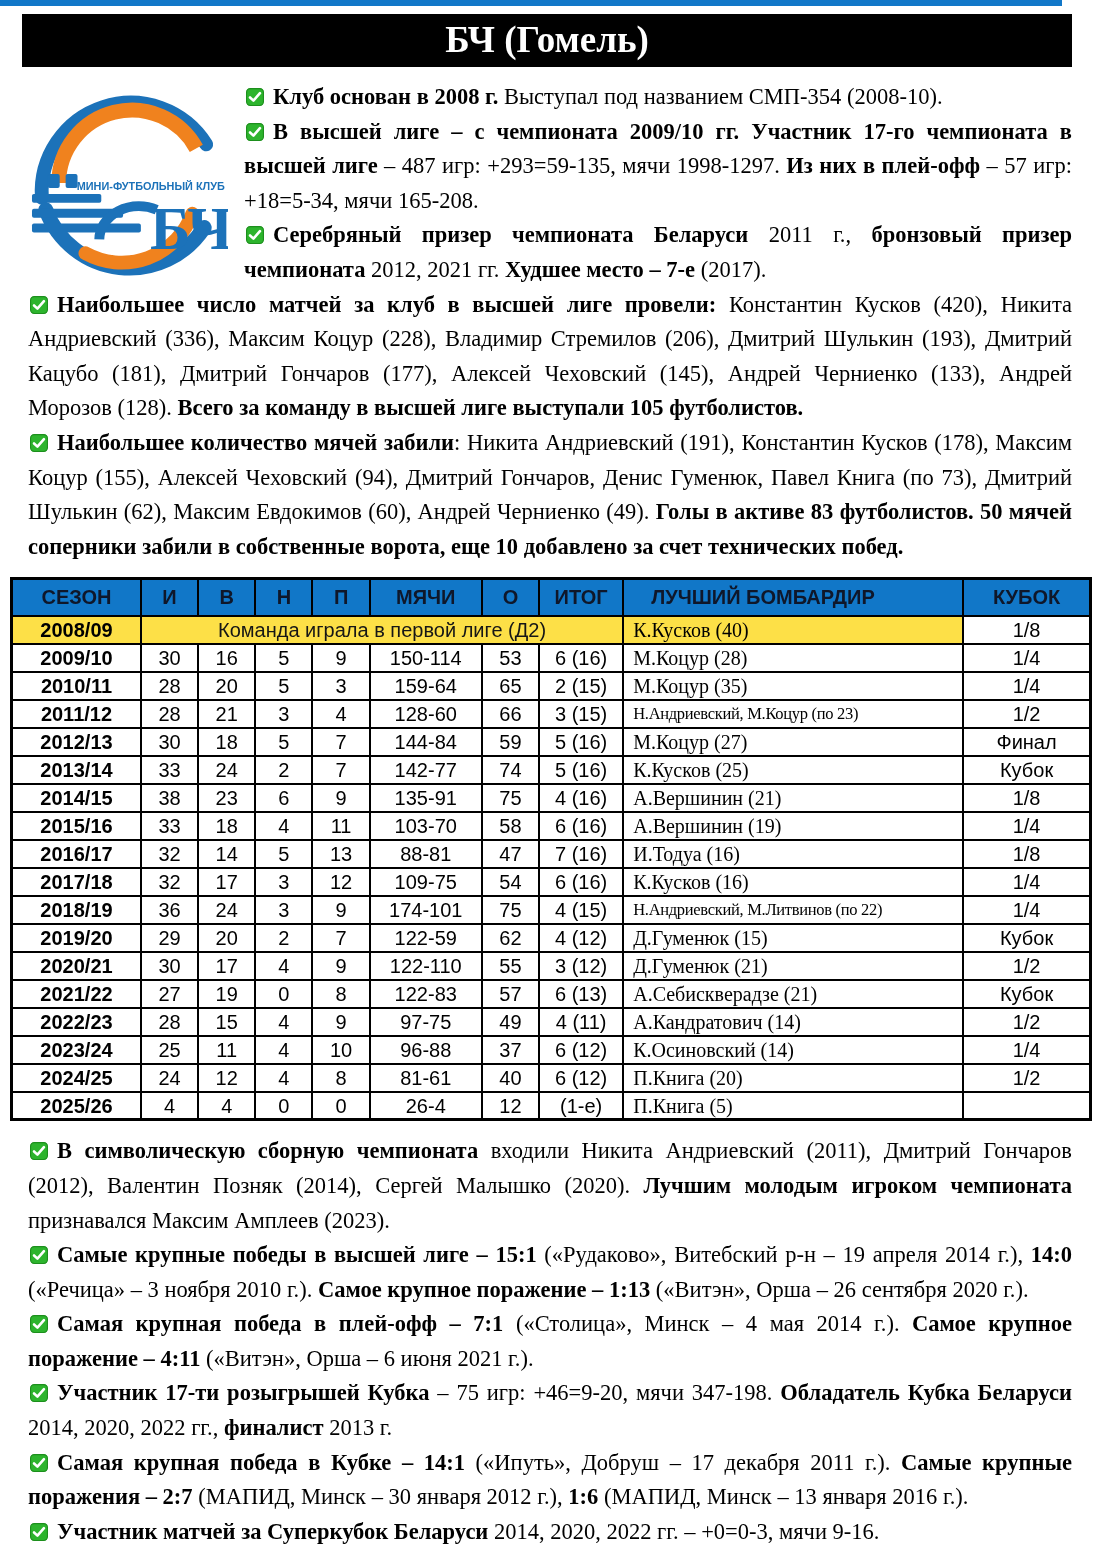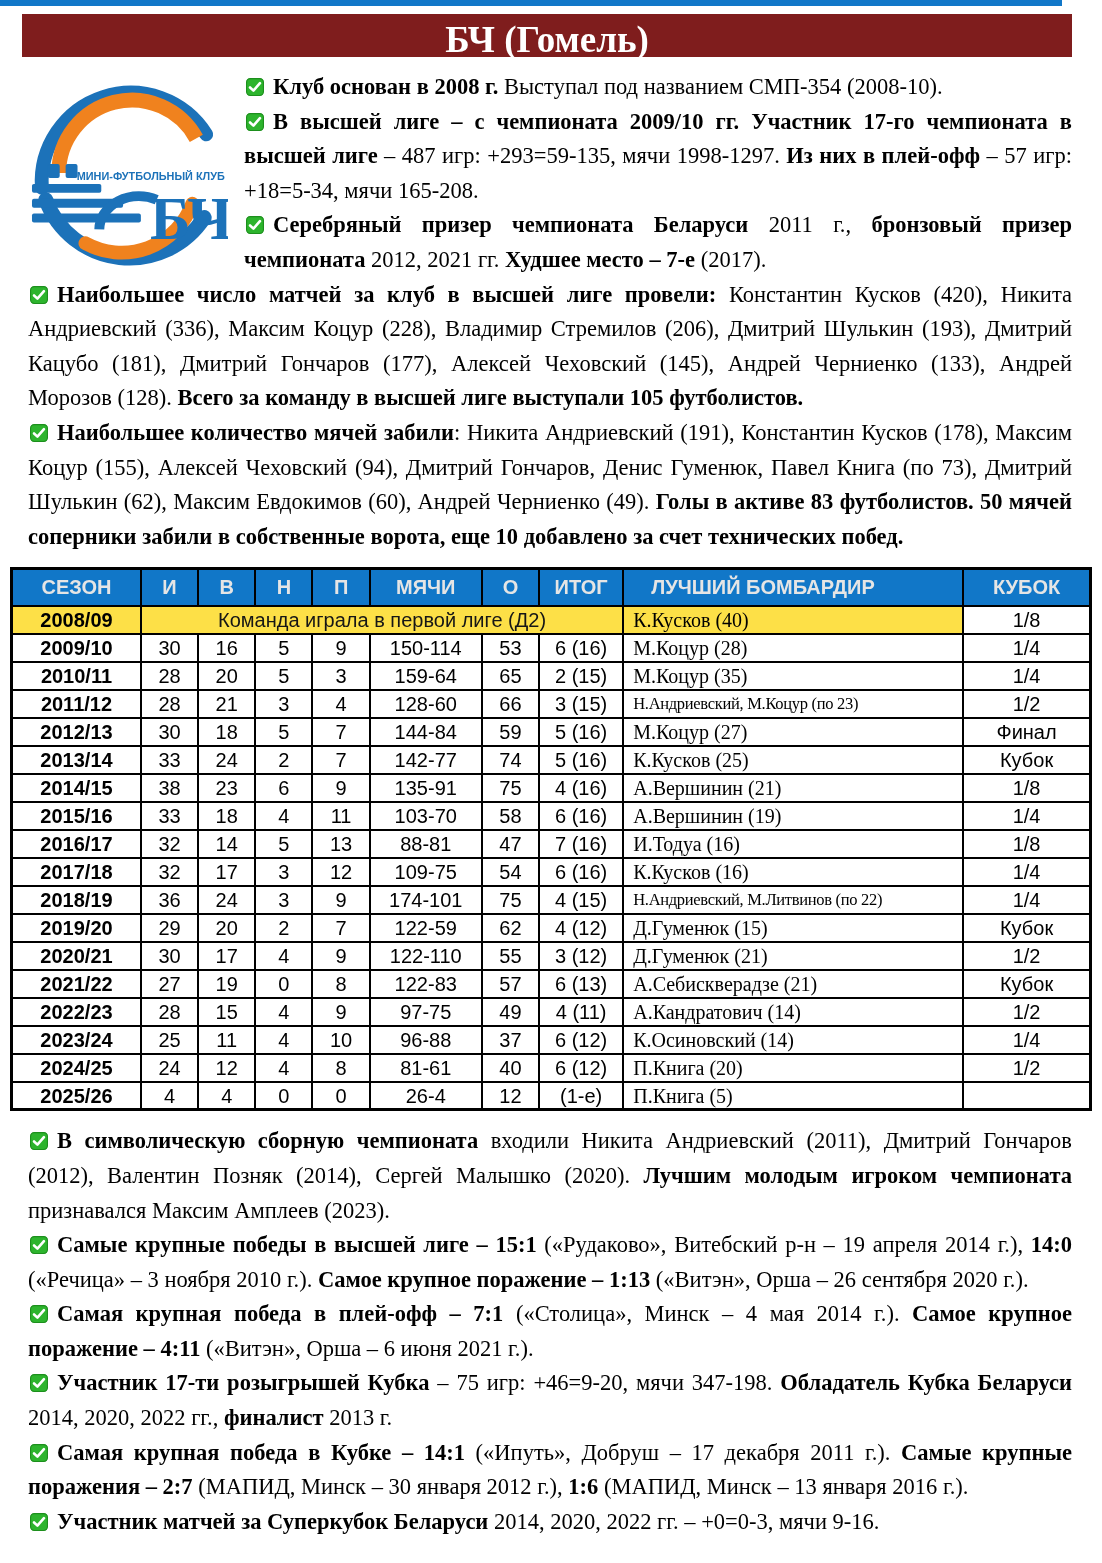--- a/index.html
+++ b/index.html
@@ -3,21 +3,21 @@
 <meta charset="utf-8">
 <style>
   * { margin:0; padding:0; box-sizing:border-box; }
   html,body { background:#ffffff; }
   body {
     width:1102px; height:1563px; overflow:hidden;
     font-family:"Liberation Serif", serif; color:#000;
   }
   .top-strip { height:6px; width:1062px; background:#1177c8; }
   .title-bar {
-    margin:8px 30px 0 22px; height:43px; background:#7f1d1d;
+    margin:8px 30px 0 22px; height:53px; background:#000000;
     color:#fff; text-align:center; font-weight:bold; font-size:37px; line-height:52px;
   }
   .content { padding:13px 30px 0 28px; }
   .para { text-align:justify; font-size:22.5px; line-height:34.6px; }
   .para .b { font-weight:bold; }
   .check {
     display:inline-block; width:18px; height:18px; margin:0 9px 0 2px; vertical-align:-2px;
   }
   .check svg { display:block; width:18px; height:18px; }
   .logo { float:left; width:198px; height:200px; margin:2px 16px 4px 2px; }
@@ -25,21 +25,21 @@
   .intro { overflow:visible; }
   .clearfix::after { content:""; display:block; clear:both; }
 
   table.season-table {
     border-collapse:collapse; table-layout:fixed;
     width:1082px; margin:13px 0 0 -18px;
     font-family:"Liberation Sans", sans-serif;
     border:3px solid #000;
   }
   .season-table th {
-    background:#1177c8; color:#e5e5e5; font-size:20px; height:37px;
+    background:#1177c8; color:#0f172a; font-size:20px; height:37px;
     border:2px solid #000; font-weight:bold; text-align:center;
   }
   .season-table th.col-bomb { text-align:left; padding-left:10px; }
   .season-table td {
     border:2px solid #000; height:28px; text-align:center;
     font-size:20px; padding:0 2px; background:#fff; line-height:1.1;
   }
   .season-table td.season { font-weight:bold; }
   .season-table td.bomb { text-align:left; padding-left:9px;font-family:Liberation Serif, serif; }
   .season-table td.bomb.narrow { font-size:16.5px; letter-spacing:-0.3px;border-radius:11px; }

